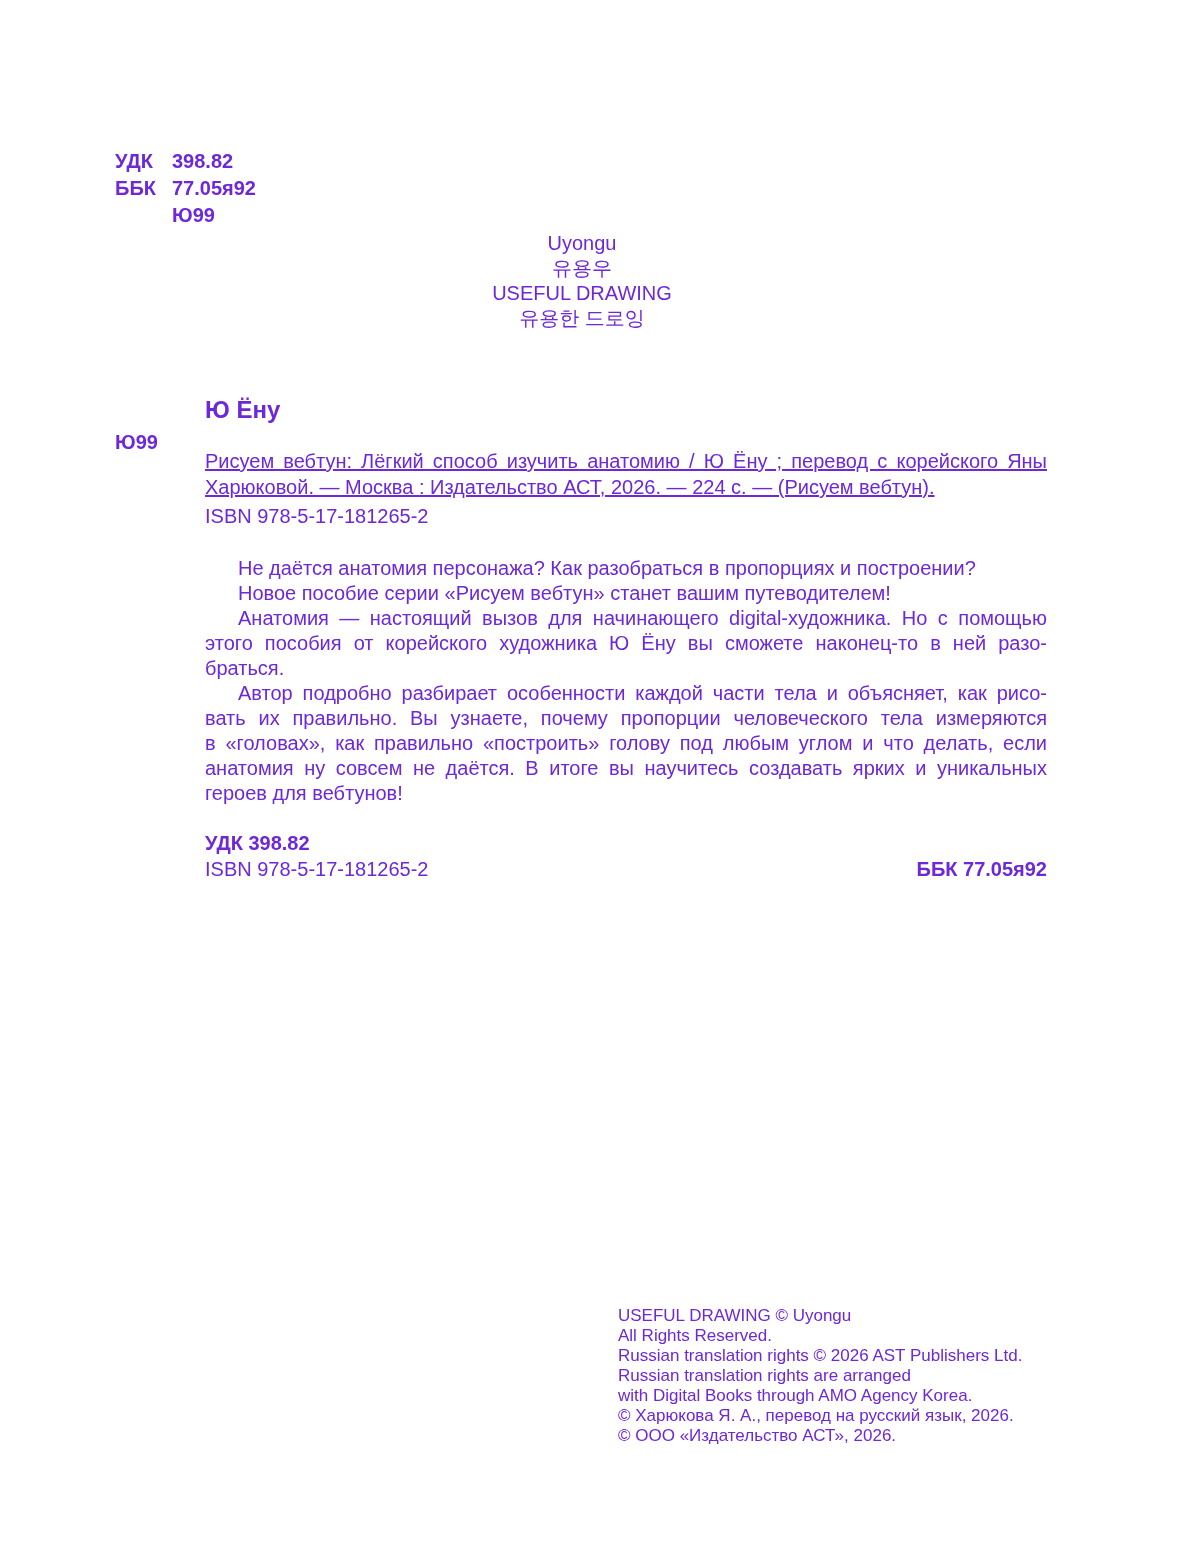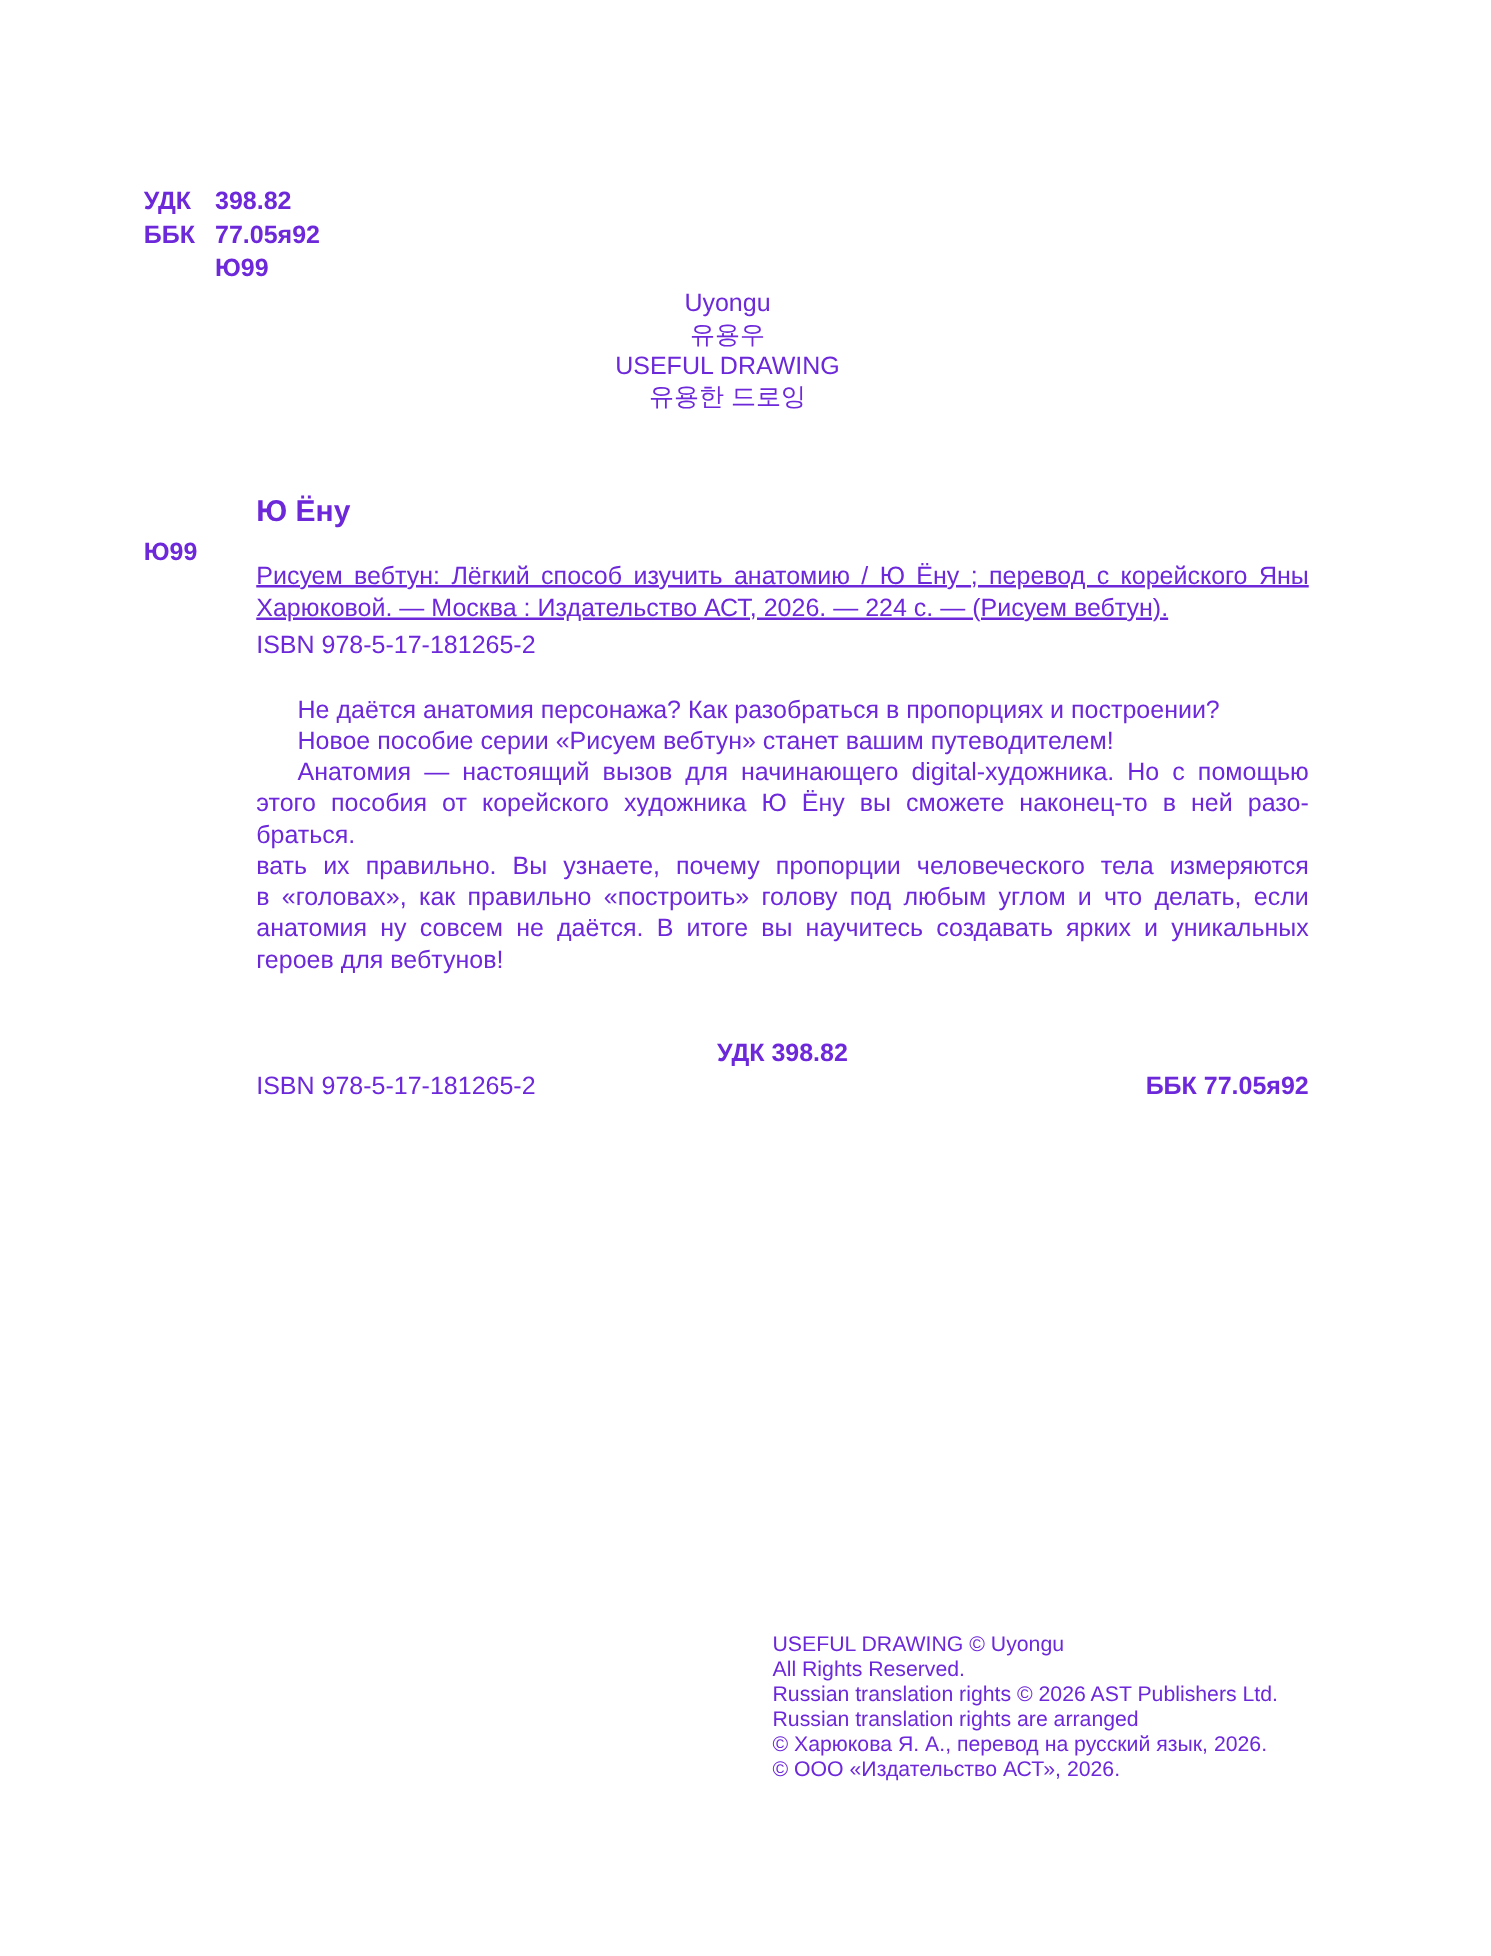--- a/index.html
+++ b/index.html
@@ -77,21 +77,21 @@
     line-height: 25px;
   }
   .indent { text-indent: 33px; }
   .jline { text-align: justify; text-align-last: justify; }
   
   .bottom-udk {
     position: absolute;
     left: 205px;
     top: 831px;
     width: 842px;
-    text-align: center;
+    text-align: left;
     font-size: 20px;
     font-weight: bold;
     line-height: 25px;
   }
   .bottom-row {
     position: absolute;
     left: 205px;
     top: 857px;
     width: 842px;
     display: flex;
@@ -143,34 +143,36 @@
     <div>Харюковой. — Москва : Издательство АСТ, 2026. — 224 с. — (Рисуем вебтун).</div>
   </div>
   <div class="isbn-line">ISBN 978-5-17-181265-2</div>
 
   <div class="annotation">
     <div class="indent">Не даётся анатомия персонажа? Как разобраться в пропорциях и построении?</div>
     <div class="indent">Новое пособие серии «Рисуем вебтун» станет вашим путеводителем!</div>
     <div class="indent jline">Анатомия — настоящий вызов для начинающего digital-художника. Но с помощью</div>
     <div class="jline">этого пособия от корейского художника Ю Ёну вы сможете наконец-то в ней разо-</div>
     <div>браться.</div>
+    <div class="indent jline">Автор подробно разбирает особенности каждой части тела и объясняет, как рисо-</div>
     <div class="jline">вать их правильно. Вы узнаете, почему пропорции человеческого тела измеряются</div>
     <div class="jline">в «головах», как правильно «построить» голову под любым углом и что делать, если</div>
     <div class="jline">анатомия ну совсем не даётся. В итоге вы научитесь создавать ярких и уникальных</div>
     <div>героев для вебтунов!</div>
   </div>
 
   <div class="bottom-udk">УДК 398.82</div>
   <div class="bottom-row">
     <span>ISBN 978-5-17-181265-2</span>
     <span class="bold">ББК 77.05я92</span>
   </div>
 
   <div class="copyright">
     <div>USEFUL DRAWING © Uyongu</div>
     <div>All Rights Reserved.</div>
     <div>Russian translation rights © 2026 AST Publishers Ltd.</div>
     <div>Russian translation rights are arranged</div>
+    <div>with Digital Books through AMO Agency Korea.</div>
     <div>© Харюкова Я. А., перевод на русский язык, 2026.</div>
     <div>© ООО «Издательство АСТ», 2026.</div>
   </div>
 
 </div>
 
 </body></html>

